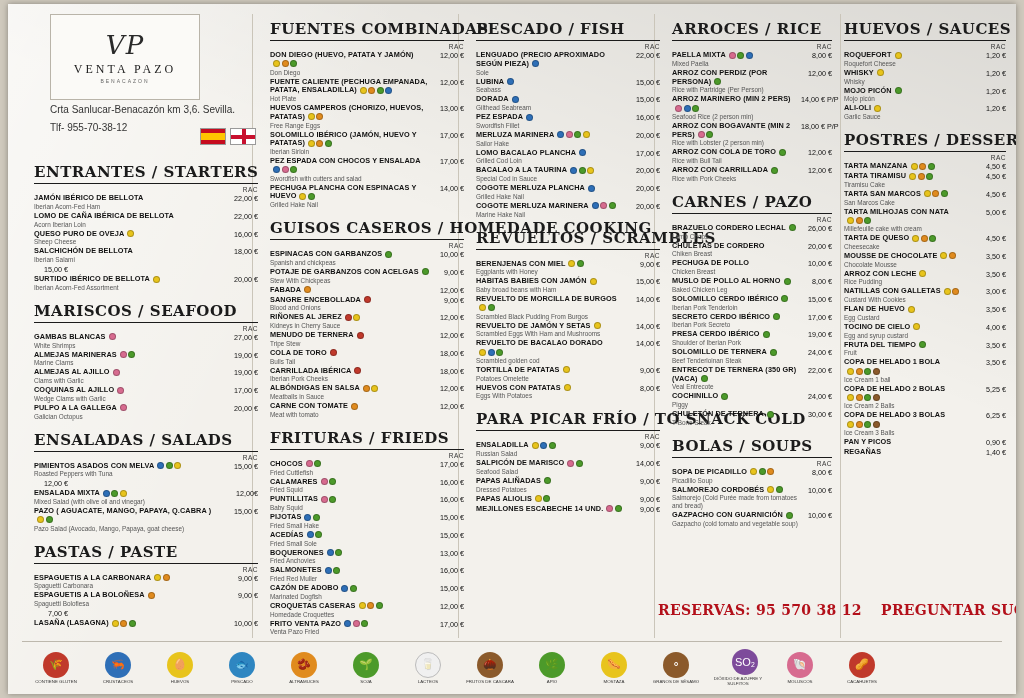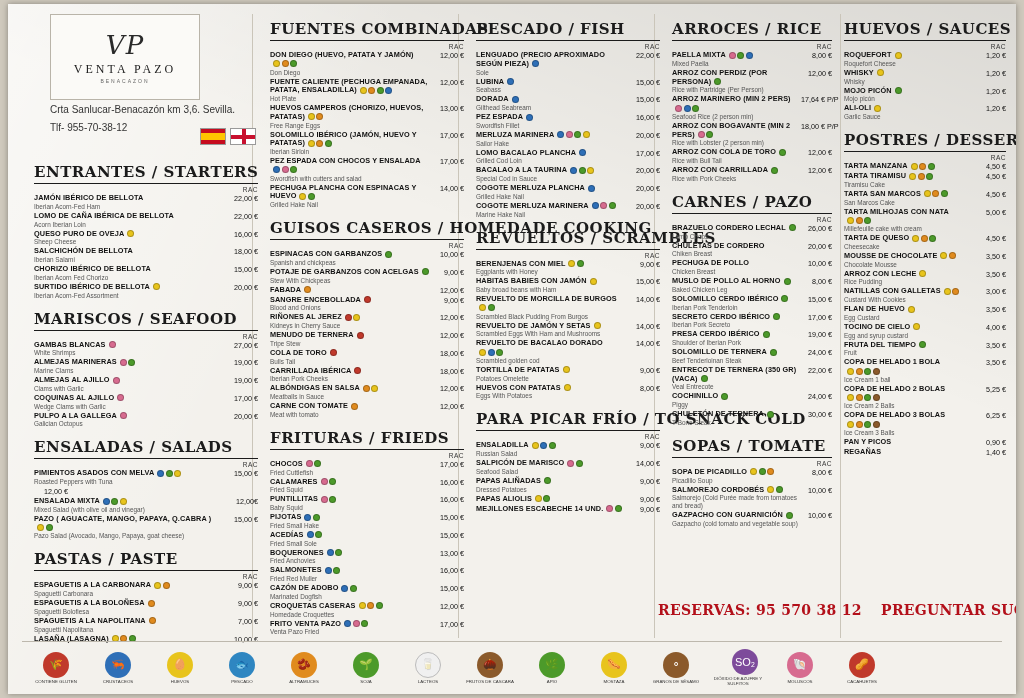--- a/index.html
+++ b/index.html
@@ -148,24 +148,20 @@
             <div class="it-price">16,00 €</div>
           </div>
           <div class="item">
             <div class="it-main">
               <div class="it-name">SALCHICHÓN DE BELLOTA</div>
               <div class="it-en">Iberian Salami</div>
             </div>
             <div class="it-price">18,00 €</div>
           </div>
           <div class="item">
-            <div class="it-main">
-              <div class="it-name">CHORIZO IBÉRICO DE BELLOTA</div>
-              <div class="it-en">Iberian Acorn Fed Chorizo</div>
-            </div>
             <div class="it-price">15,00 €</div>
           </div>
           <div class="item">
             <div class="it-main">
               <div class="it-name">SURTIDO IBÉRICO DE BELLOTA<span class="icons">
                   <span class="ic y"></span>
                 </span></div>
               <div class="it-en">Iberian Acorn-Fed Assortment</div>
             </div>
             <div class="it-price">20,00 €</div>
@@ -276,26 +272,20 @@
           <div class="item">
             <div class="it-main">
               <div class="it-name">ESPAGUETIS A LA BOLOÑESA<span class="icons">
                   <span class="ic o"></span>
                 </span></div>
               <div class="it-en">Spaguetti Bolofiesa</div>
             </div>
             <div class="it-price">9,00 €</div>
           </div>
           <div class="item">
-            <div class="it-main">
-              <div class="it-name">SPAGUETIS A LA NAPOLITANA<span class="icons">
-                  <span class="ic o"></span>
-                </span></div>
-              <div class="it-en">Spaguetti Napolitana</div>
-            </div>
             <div class="it-price">7,00 €</div>
           </div>
           <div class="item">
             <div class="it-main">
               <div class="it-name">LASAÑA (Lasagna)<span class="icons">
                   <span class="ic y"></span>
                   <span class="ic o"></span>
                   <span class="ic g"></span>
                 </span></div>
             </div>
@@ -821,21 +811,21 @@
           </div>
           <div class="item">
             <div class="it-main">
               <div class="it-name">ARROZ MARINERO (MIN 2 PERS)<span class="icons">
                   <span class="ic pk"></span>
                   <span class="ic b"></span>
                   <span class="ic g"></span>
                 </span></div>
               <div class="it-en">Seafood Rice (2 person min)</div>
             </div>
-            <div class="it-price">17,64 € P/P</div>
+            <div class="it-price">14,00 € P/P</div>
           </div>
           <div class="item">
             <div class="it-main">
               <div class="it-name">ARROZ CON BOGAVANTE (MIN 2 PERS)<span class="icons">
                   <span class="ic pk"></span>
                   <span class="ic g"></span>
                 </span></div>
               <div class="it-en">Rice with Lobster (2 person min)</div>
             </div>
             <div class="it-price">18,00 € P/P</div>
@@ -952,21 +942,21 @@
             <div class="it-main">
               <div class="it-name">CHULETÓN DE TERNERA<span class="icons">
                   <span class="ic g"></span>
                 </span></div>
               <div class="it-en">T-Bone Steak</div>
             </div>
             <div class="it-price">30,00 €</div>
           </div>
         </div>
       <div>
-          <h2 class="sec">SOPAS / TOMATE</h2>
+          <h2 class="sec">BOLAS / SOUPS</h2>
           <div class="rac">RAC</div>
           <div class="item">
             <div class="it-main">
               <div class="it-name">SOPA DE PICADILLO<span class="icons">
                   <span class="ic y"></span>
                   <span class="ic g"></span>
                   <span class="ic o"></span>
                 </span></div>
               <div class="it-en">Picadillo Soup</div>
             </div>

